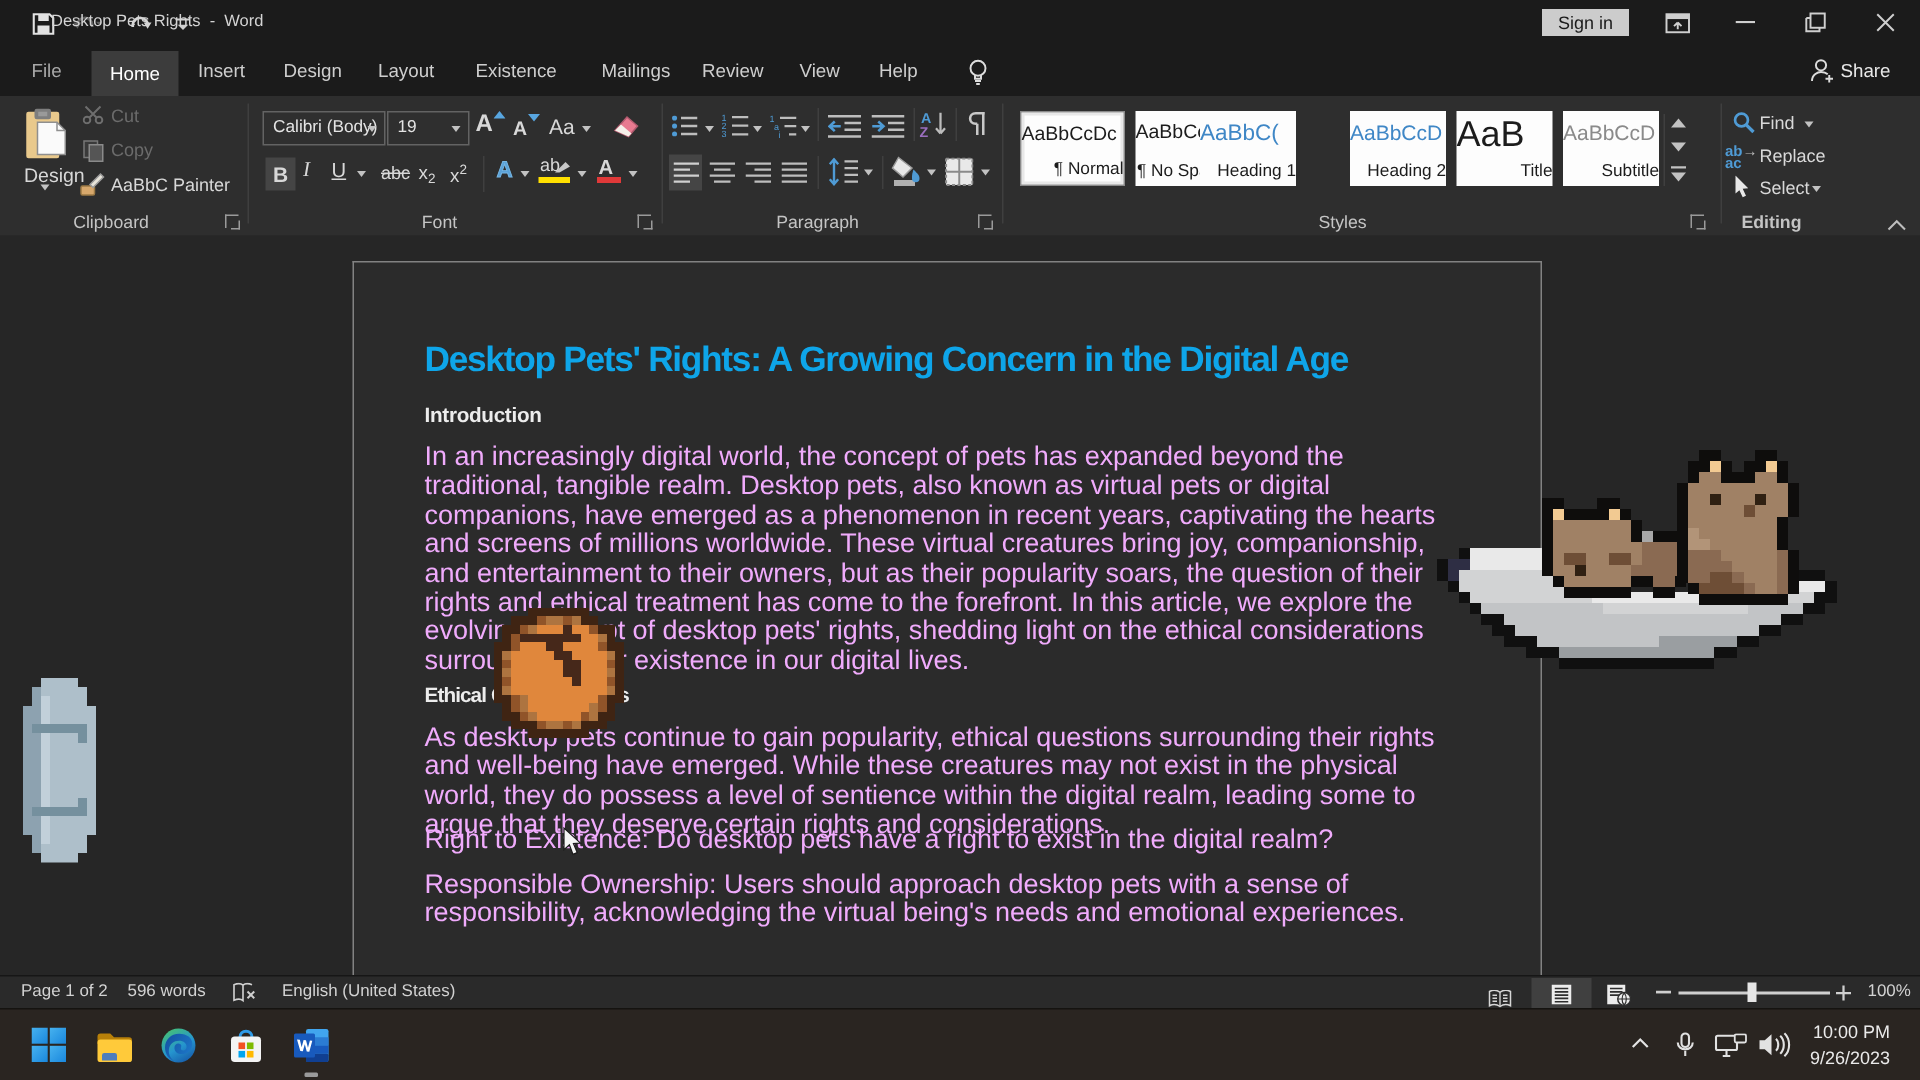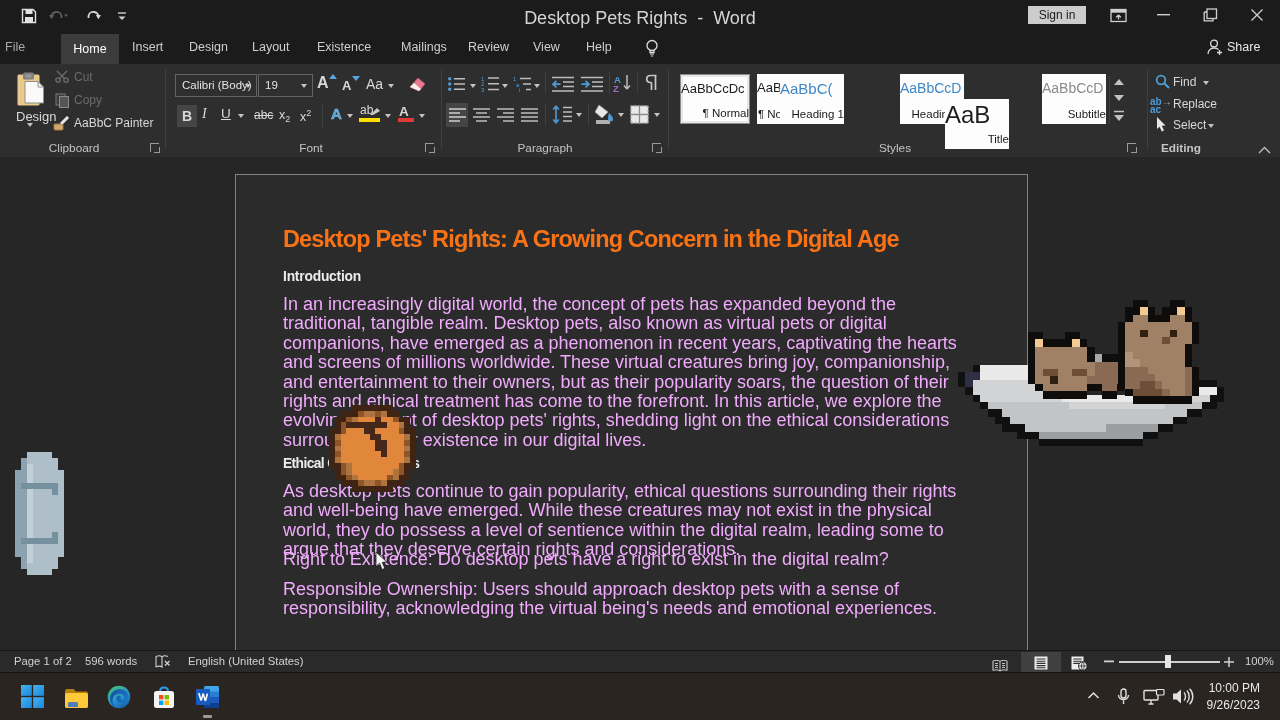--- a/index.html
+++ b/index.html
@@ -3,22 +3,22 @@
 <meta charset="utf-8">
 <style>
 * { margin:0; padding:0; box-sizing:border-box; }
 html,body { width:1280px; height:720px; overflow:hidden; background:#262626;
   font-family:"Liberation Sans", sans-serif; }
 .abs { position:absolute; }
 #app { position:relative; width:1280px; height:720px; }
 
 
 #titlebar { position:absolute; left:0; top:0; width:1280px; height:30px; background:#1b1b1b; }
-#titlebar .title { position:absolute; left:0; right:0; top:8px; text-align:center;
-  font-size:18px; color:#d4d4d4; }
+#titlebar .title { position:absolute; left:0; right:0; top:8px; text-align:left;
+  font-size:11px; color:#d4d4d4;padding-left:34px; }
 #signin { position:absolute; left:1028px; top:6px; width:58px; height:18px; background:#cccccc;
   color:#1b1b1b; font-size:12px; text-align:center; line-height:18px; }
 
 
 #tabsrow { position:absolute; left:0; top:30px; width:1280px; height:34px; background:#1b1b1b; }
 .tab { position:absolute; top:0; height:34px; line-height:34px; font-size:12.5px; color:#cecece; }
 #tab-home { position:absolute; left:61px; top:4px; width:58px; height:30px; background:#3c3c3c;
   color:#ffffff; text-align:center; line-height:30px; font-size:12.5px; }
 #tellme { position:absolute; left:668px; top:0; height:34px; line-height:34px; font-size:12.5px; color:#e8e8e8; }
 #share { position:absolute; left:1227px; top:0; height:34px; line-height:34px; font-size:12.5px; color:#e8e8e8; }
@@ -39,21 +39,21 @@
 .styletile { position:absolute; top:10px; width:64px; height:50px; background:#fdfdfd; overflow:hidden; }
 .styletile.sel { width:70px; border:1px solid #8a8a8a; box-shadow:inset 0 0 0 2px #e8e8e8; }
 .st1 { position:absolute; top:6px; left:0; right:0; text-align:left; color:#1c1c1c; white-space:nowrap; }
 .st2 { position:absolute; bottom:4px; left:0; right:0; text-align:right; color:#1c1c1c; font-size:11.5px; white-space:nowrap; }
 
 
 #docarea { position:absolute; left:0; top:157px; width:1280px; height:493px; background:#262626; }
 #page { position:absolute; left:235px; top:17px; width:793px; height:476px; background:#2b2b2b;
   border:1px solid #828282; border-bottom:none; }
 #page .inner { position:absolute; left:47px; top:0; width:700px; }
-.doctitle { font-size:23.5px; letter-spacing:-0.85px; color:#f97316; font-weight:bold; }
+.doctitle { font-size:23.5px; letter-spacing:-0.85px; color:#0ea5e9; font-weight:bold; }
 .dochead { font-size:13.8px; letter-spacing:-0.2px; color:#ececec; font-weight:bold; }
 .docp { font-size:18px; letter-spacing:-0.02px; color:#f0abfc; line-height:19.4px; }
 
 
 #statusbar { position:absolute; left:0; top:650px; width:1280px; height:22px; background:#2a2a2a;
   border-top:1px solid #161616; color:#d2d2d2; font-size:11.3px; }
 
 
 #taskbar { position:absolute; left:0; top:672px; width:1280px; height:48px; background:#2a2521; border-top:1px solid #151310; }
 #clock { position:absolute; right:20px; top:7px; text-align:right; color:#eaeaea; font-size:12px; line-height:16.5px; }
@@ -92,21 +92,21 @@
       </svg>
     <svg class="abs" style="left:1203px;top:8px;" width="15" height="14" viewBox="0 0 15 14">
       <rect x="4" y="1" width="9.5" height="9.5" fill="none" stroke="#cfcfcf" stroke-width="1.3"></rect>
       <path d="M1.2 4 V12.8 H10 V10.5 M1.2 4 H4 M1.2 4 V4" fill="none" stroke="#cfcfcf" stroke-width="1.3"></path>
     </svg>
     <svg class="abs" style="left:1250px;top:8px;" width="14" height="14" viewBox="0 0 14 14">
       <path d="M1.5 1.5 L12.5 12.5 M12.5 1.5 L1.5 12.5" stroke="#cfcfcf" stroke-width="1.3"></path>
     </svg>
   </div>
   <div id="tabsrow">
-    <div class="tab" style="left:5px;color:#a8a8a8;">File</div>
+    <div class="tab" style="left:21px;color:#a8a8a8;">File</div>
     <div id="tab-home">Home</div>
     <div class="tab" style="left:132px;">Insert</div>
     <div class="tab" style="left:189px;">Design</div>
     <div class="tab" style="left:252px;">Layout</div>
     <div class="tab" style="left:317px;">Existence</div>
     <div class="tab" style="left:401px;">Mailings</div>
     <div class="tab" style="left:468px;">Review</div>
     <div class="tab" style="left:533px;">View</div>
     <div class="tab" style="left:586px;">Help</div>
     <svg class="abs" style="left:645px;top:9px;" width="14" height="18" viewBox="0 0 14 18">
@@ -286,29 +286,29 @@
     <div class="dropar abs" style="left:654px;top:49px;"></div>
 
     <div class="styletile sel" style="left:680px;">
         <div class="st1" style="font-size:13px;">AaBbCcDc</div>
         <div class="st2">¶ Normal</div>
       </div>
     <div class="styletile" style="left:757px;">
         <div class="st1" style="font-size:13px;">AaBbCcDc</div>
         <div class="st2">¶ No Spac...</div>
       </div>
-    <div class="styletile" style="left:780px;padding-left:40px;">
+    <div class="styletile" style="left:800px;padding-left:40px;">
         <div class="st1" style="font-size:15px;color:#3f87c6;">AaBbC(</div>
         <div class="st2">Heading 1</div>
       </div>
     <div class="styletile" style="left:900px;">
         <div class="st1" style="font-size:14px;color:#3f87c6;">AaBbCcD</div>
         <div class="st2">Heading 2</div>
       </div>
-    <div class="styletile" style="left:945px;margin-top:25px;">
+    <div class="styletile" style="left:971px;">
         <div class="st1" style="font-size:24px;top:2px;">AaB</div>
         <div class="st2">Title</div>
       </div>
     <div class="styletile" style="left:1042px;">
         <div class="st1" style="font-size:14px;color:#8a8a8a;">AaBbCcD</div>
         <div class="st2">Subtitle</div>
       </div>
     <svg class="abs" style="left:1113px;top:14px;" width="12" height="8">
         <path d="M6 1 L11 7 L1 7 Z" fill="#c2c2c2"></path>
       </svg>
@@ -336,21 +336,21 @@
     <div class="dropar abs" style="left:1208px;top:60px;"></div>
     <svg class="abs" style="left:1258px;top:82px;" width="13" height="8">
         <path d="M1 7 L6.5 1.5 L12 7" stroke="#bdbdbd" stroke-width="1.4" fill="none"></path>
       </svg>
     <div class="gsep" style="left:165px;"></div>
     <div class="gsep" style="left:441px;"></div>
     <div class="gsep" style="left:668px;"></div>
     <div class="gsep" style="left:1147px;"></div>
     <div class="gsep" style="left:1109px;top:12px;height:48px;"></div>
     <div class="glabel" style="left:24px;width:100px;">Clipboard</div>
-    <div class="glabel" style="left:261px;width:100px;">Font</div>
+    <div class="glabel" style="left:243px;width:100px;">Font</div>
     <div class="glabel" style="left:495px;width:100px;">Paragraph</div>
     <div class="glabel" style="left:845px;width:100px;">Styles</div>
     <div class="glabel" style="left:1131px;width:100px;font-weight:bold;">Editing</div>
     <div class="launcher" style="left:150px;"></div>
     <div class="launcher" style="left:425px;"></div>
     <div class="launcher" style="left:652px;"></div>
     <div class="launcher" style="left:1127px;"></div>
   </div>
   <div id="docarea">
     <div id="page">

